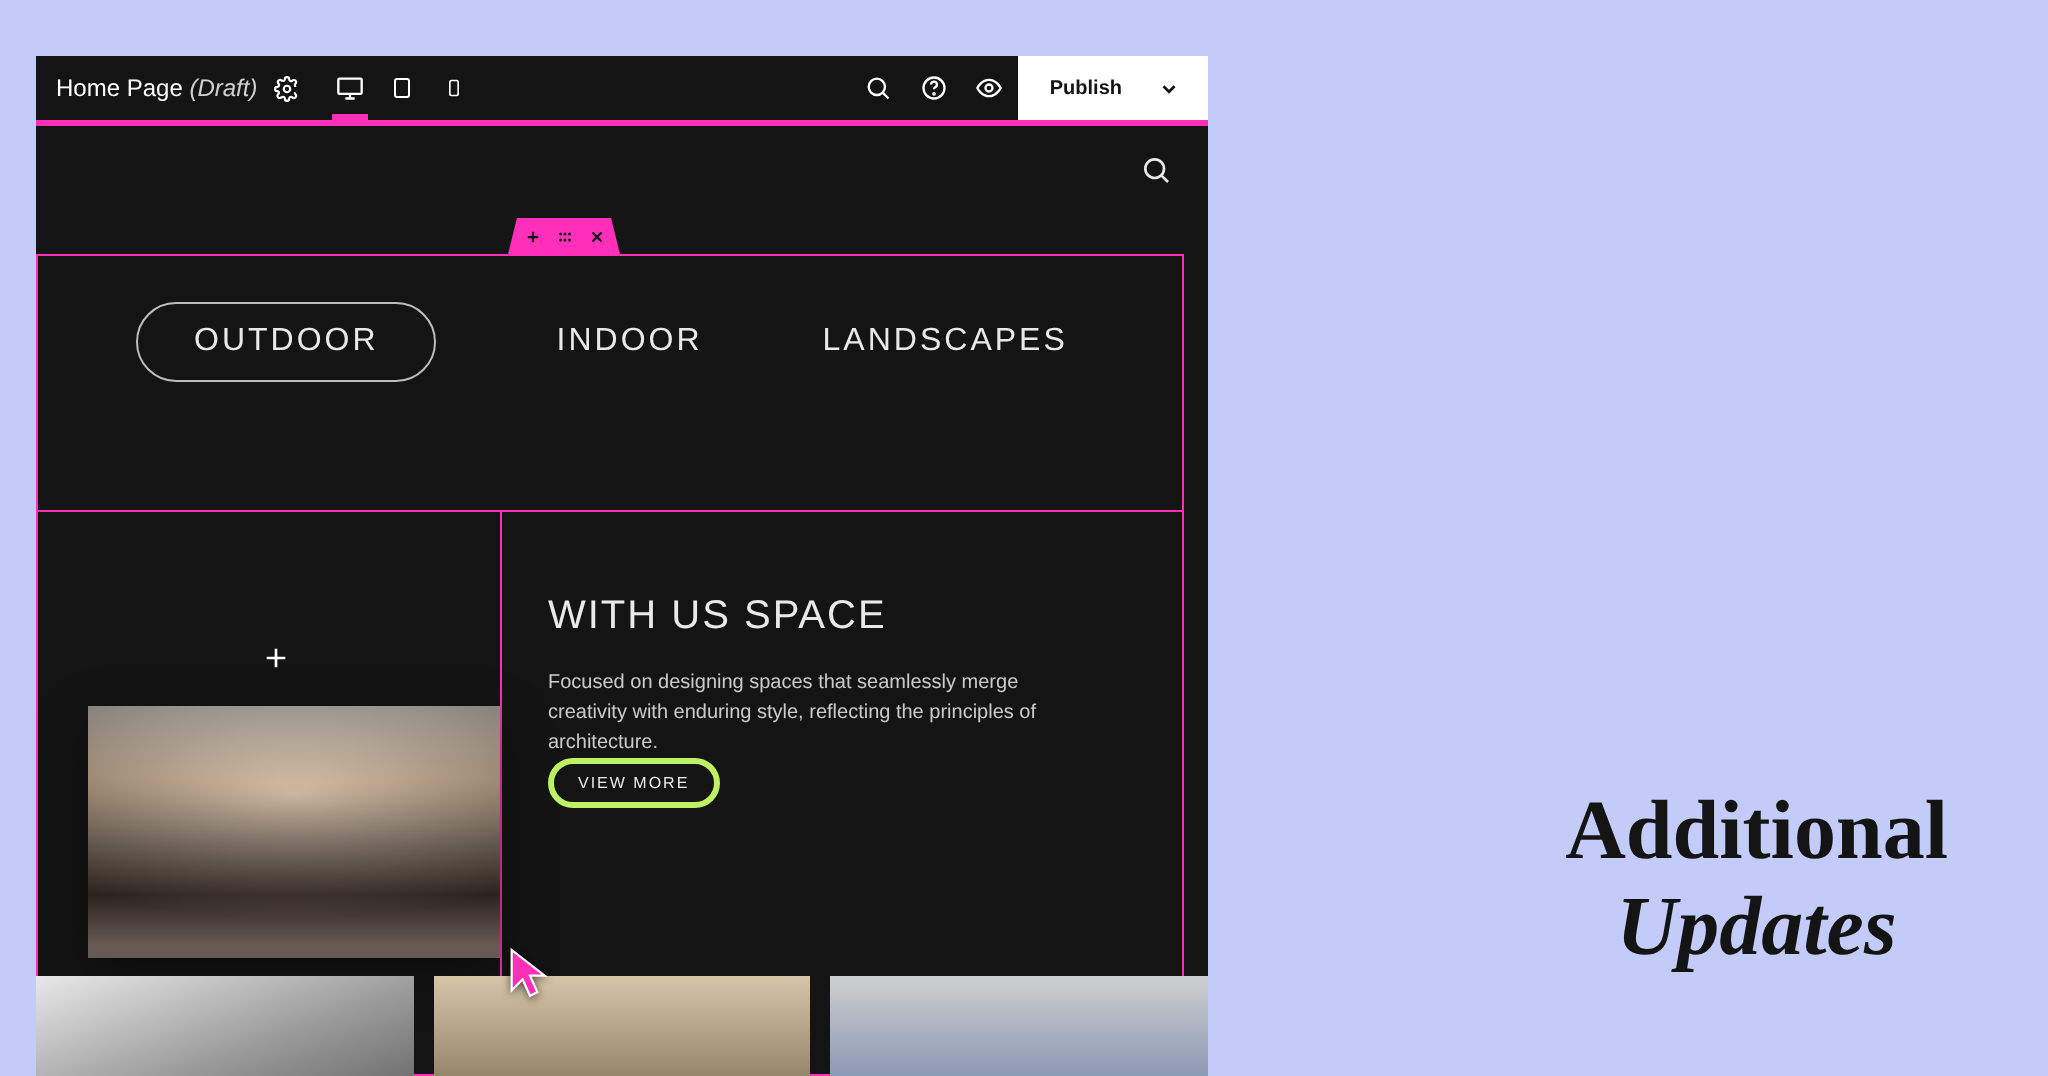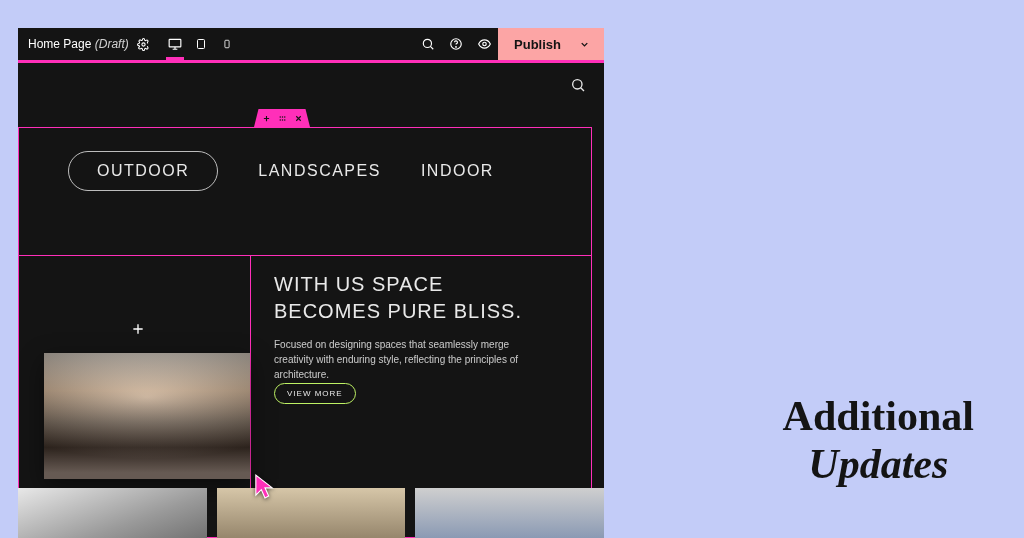--- a/index.html
+++ b/index.html
@@ -64,28 +64,28 @@
 
   .tb-right {
     display:flex; align-items:center;
     margin-left:auto; height:100%;
   }
   .tb-ico-btn{
     width:28px; height:100%;
     display:flex; align-items:center; justify-content:center;
   }
   .publish-btn{
-    background:#fca5a5;
+    background:#ffffff;
     color:#141414;
     font-weight:600;
     height:100%;
     display:flex; align-items:center;
     padding:0 14px 0 16px;
     gap:18px;
-    font-size:13px;
+    font-size:10px;
   }
 
   
   .pinkbar {
     height:3px; background:#ff2fb9; width:100%;
   }
 
   
   .canvas {
     background:#141414;
@@ -120,21 +120,21 @@
   }
 
   
   .nav-row{
     position:absolute;
     top:88px;
     left:0;
     width:100%;
     display:flex;
     align-items:center;
-    gap:40px;
+    gap:60px;
     padding-left:50px;
     color:#e9e9e9;
     letter-spacing:1.5px;
     font-size:16px;
     font-weight:300;
   }
   .nav-pill{
     border:1px solid #bdbdbd;
     border-radius:999px;
     padding:10px 28px;
@@ -151,39 +151,39 @@
   .vdiv{
     position:absolute;
     top:192px; bottom:0;
     left:232px; width:1px;
     background:#ff2fb9;
   }
 
   
   .copy-block{
     position:absolute;
-    top:208px; left:256px; right:30px;
+    top:232px; left:256px; right:30px;
     color:#e9e9e9;
   }
   .copy-headline{
     font-size:20px;
     font-weight:400;
     letter-spacing:1px;
     line-height:1.35;
     margin-bottom:12px;
   }
   .copy-body{
     font-size:10px;
     line-height:1.5;
     font-weight:300;
     opacity:.85;
     max-width:260px;
   }
   .view-more{
-    border:1px solid #bef264;
+    border:3px solid #bef264;
     border-radius:999px;
     padding:5px 12px;
     font-size:8px;
     letter-spacing:1px;
     display:inline-block;
   }
 
   
   .plus-ico{
     position:absolute;
@@ -322,37 +322,36 @@
         </svg>
       <svg width="9" height="9" viewBox="0 0 24 24" stroke="#141414" stroke-width="3">
           <path d="M6 6l12 12M18 6L6 18"></path>
         </svg>
     </div>
 
     <div class="section-outline"></div>
 
     <div class="nav-row">
       <span class="nav-pill">OUTDOOR</span>
+      <span class="nav-item">INDOOR</span>
       <span class="nav-item">LANDSCAPES</span>
-      <span class="nav-item">INDOOR</span>
     </div>
 
     <div class="hdiv"></div>
     <div class="vdiv"></div>
 
     <span class="plus-ico">
       <svg width="16" height="16" viewBox="0 0 24 24" fill="none" stroke="#fff" stroke-width="2">
           <path d="M12 5v14M5 12h14"></path>
         </svg>
     </span>
 
     <div class="copy-block">
       <div class="copy-headline">
         <span>WITH US SPACE</span><br>
-        <span>BECOMES PURE BLISS.</span>
       </div>
       <div class="copy-body">Focused on designing spaces that seamlessly merge creativity with enduring style, reflecting the principles of architecture.</div>
       <span class="view-more">VIEW MORE</span>
     </div>
 
     <div class="float-img"></div>
 
     <div class="strip">
       <div class="ph"></div>
       <div class="ph"></div>

